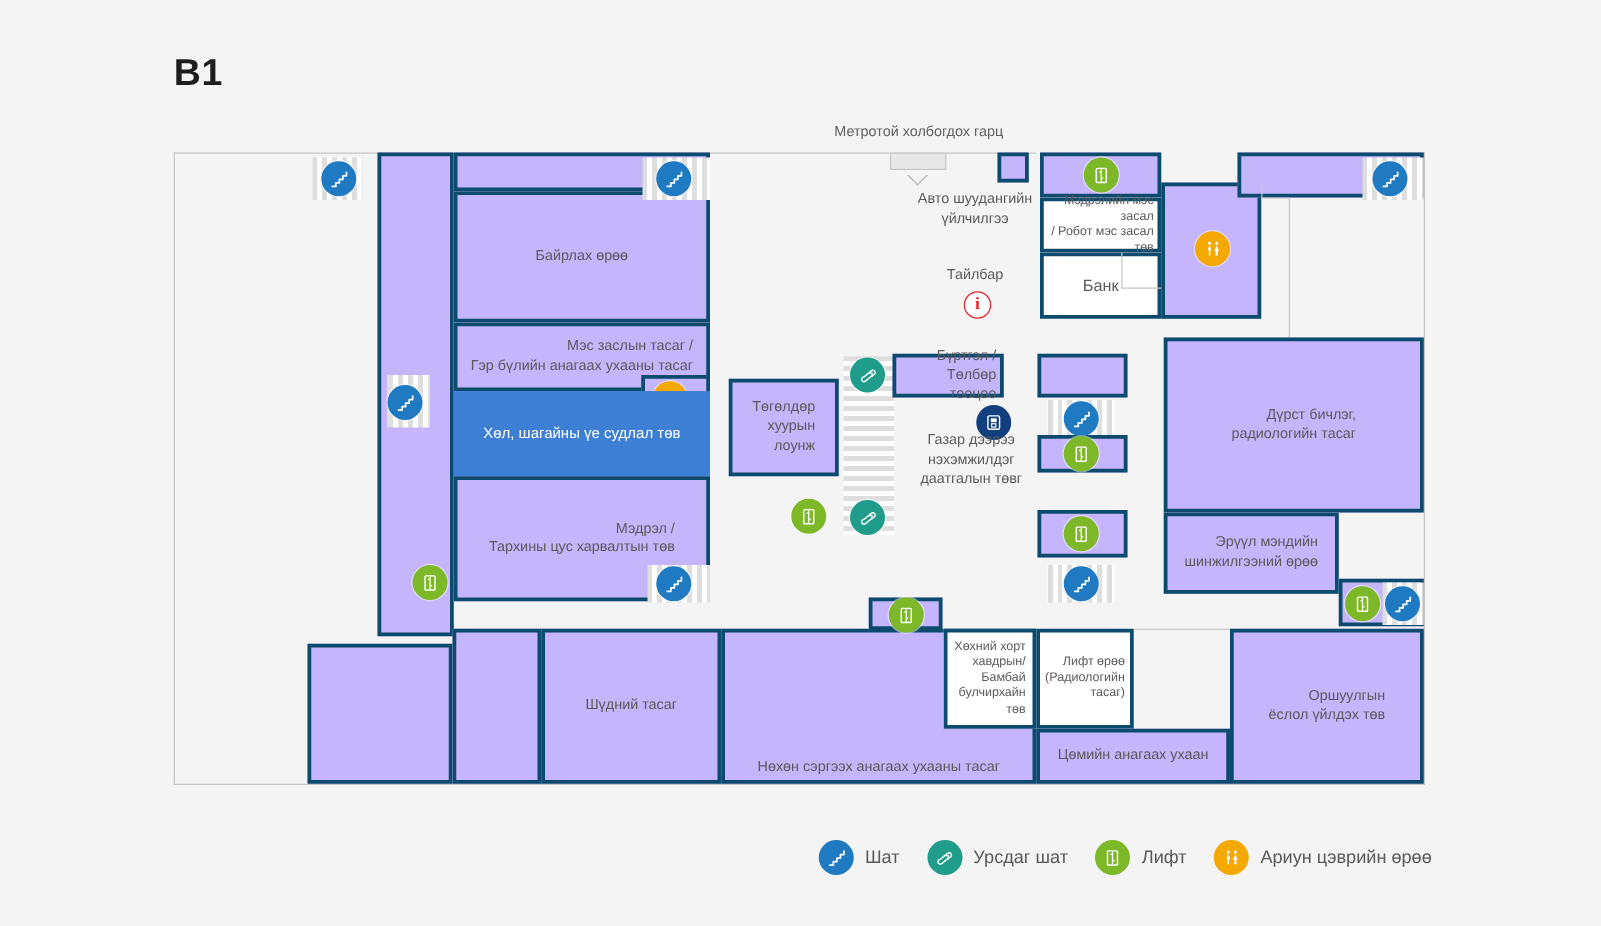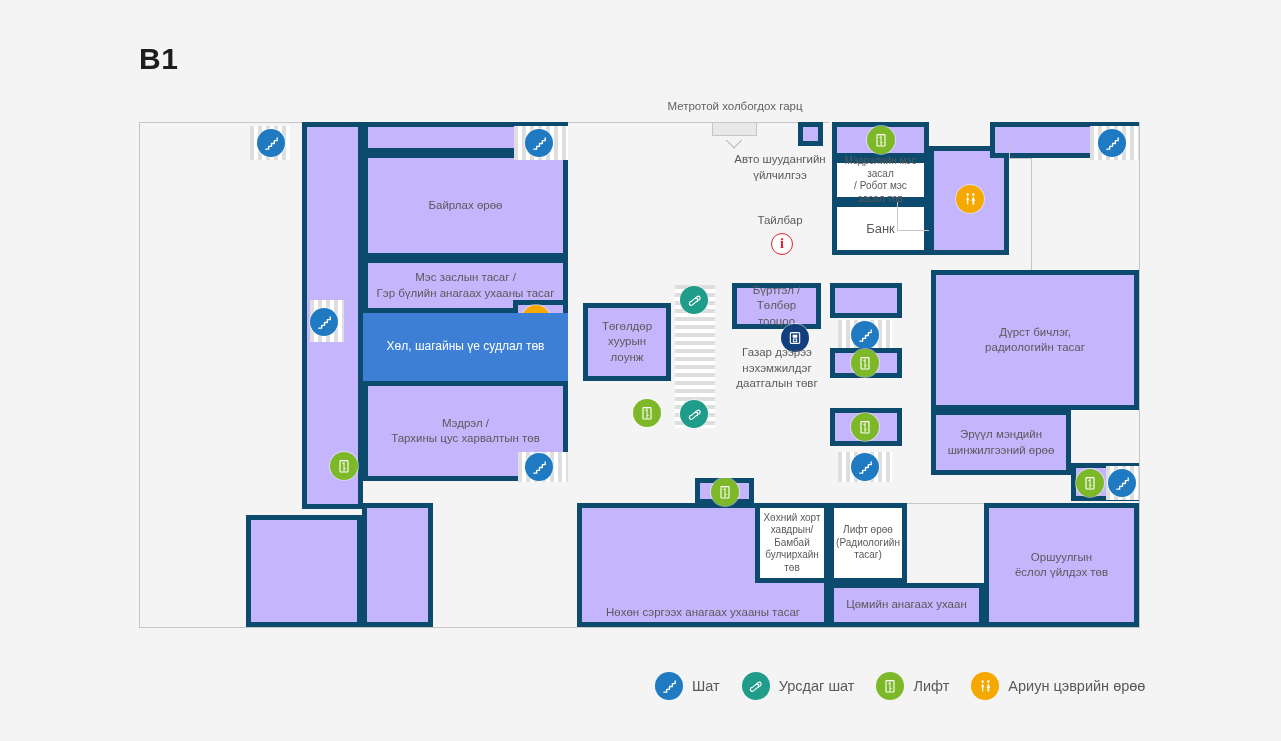--- a/index.html
+++ b/index.html
@@ -32,26 +32,26 @@
     position: absolute;
     left: 0;
     top: 0;
     width: 1281px;
     height: 741px;
   }
   
   .room {
     position: absolute;
     box-sizing: border-box;
-    border: 5px solid #0c4a6e;
+    border: 3px solid #0c4a6e;
     background: #ffffff;
     display: flex;
     align-items: center;
     justify-content: center;
-    text-align: center;
+    text-align: right;
     color: #5a5a5a;
     font-size: 11.5px;
     line-height: 1.32;
     padding: 2px 3px;
   }
   .room.no-fill { background: #c4b5fd; }
   .room.highlight {
     background: #3d7fd5;
     border-color: #3d7fd5;
     color: #ffffff;
@@ -341,21 +341,21 @@
     </div>
     <div class="marker m-elevator" style="left:633px; top:399px;">
       <svg width="16" height="16" viewBox="0 0 24 24" aria-hidden="true">
         <rect x="6" y="4" width="12" height="17" rx="1" fill="none" stroke="#ffffff" stroke-width="1.7"></rect>
         <line x1="12" y1="5" x2="12" y2="20" stroke="#ffffff" stroke-width="1.5"></line>
         <path d="M9 9 L10.5 7 L12 9 Z" fill="#ffffff"></path>
         <path d="M12 15 L13.5 17 L15 15 Z" fill="#ffffff"></path>
       </svg>
     </div>
 
-    <div class="room no-fill" style="left:732px; top:283px; width:89px; height:46px; white-space:pre-line;">
+    <div class="room no-fill" style="left:714px; top:283px; width:89px; height:35px; white-space:pre-line;">
       <span>Бүртгэл /
 Төлбөр тооцоо</span>
     </div>
 
     <div class="marker m-atm" style="left:781px; top:324px;">
       <svg width="16" height="16" viewBox="0 0 24 24" aria-hidden="true">
         <rect x="5" y="4" width="14" height="16" rx="1.6" fill="none" stroke="#ffffff" stroke-width="1.7"></rect>
         <rect x="8.5" y="7" width="7" height="4.6" fill="#ffffff"></rect>
         <rect x="9.5" y="13.5" width="5" height="4" fill="none" stroke="#ffffff" stroke-width="1.4"></rect>
       </svg>
@@ -420,20 +420,23 @@
     <div class="stair-hatch" style="left:1106px; top:466px; width:33px; height:34px;"></div>
     <div class="marker m-stairs" style="left:1108px; top:469px;">
       <svg width="17" height="17" viewBox="0 0 24 24" aria-hidden="true">
         <path d="M4 20 L8 20 L8 16 L12 16 L12 12 L16 12 L16 8 L20 8 L20 4" fill="none" stroke="#ffffff" stroke-width="1.9" stroke-linecap="round" stroke-linejoin="round"></path>
       </svg>
     </div>
 
     <div class="room no-fill" style="left:246px; top:515px; width:116px; height:112px;"></div>
     <div class="room no-fill" style="left:362px; top:503px; width:71px; height:124px;"></div>
 
+    <div class="room no-fill" style="left:433px; top:503px; width:144px; height:124px;">
+      <span>Шүдний тасаг</span>
+    </div>
 
     <div class="room no-fill" style="left:577px; top:503px; width:252px; height:124px; align-items:flex-end; ">
       <span>Нөхөн сэргээх анагаах ухааны тасаг</span>
     </div>
 
     <div class="room no-fill" style="left:695px; top:478px; width:59px; height:26px;"></div>
     <div class="marker m-elevator" style="left:711px; top:478px;">
       <svg width="16" height="16" viewBox="0 0 24 24" aria-hidden="true">
         <rect x="6" y="4" width="12" height="17" rx="1" fill="none" stroke="#ffffff" stroke-width="1.7"></rect>
         <line x1="12" y1="5" x2="12" y2="20" stroke="#ffffff" stroke-width="1.5"></line>

